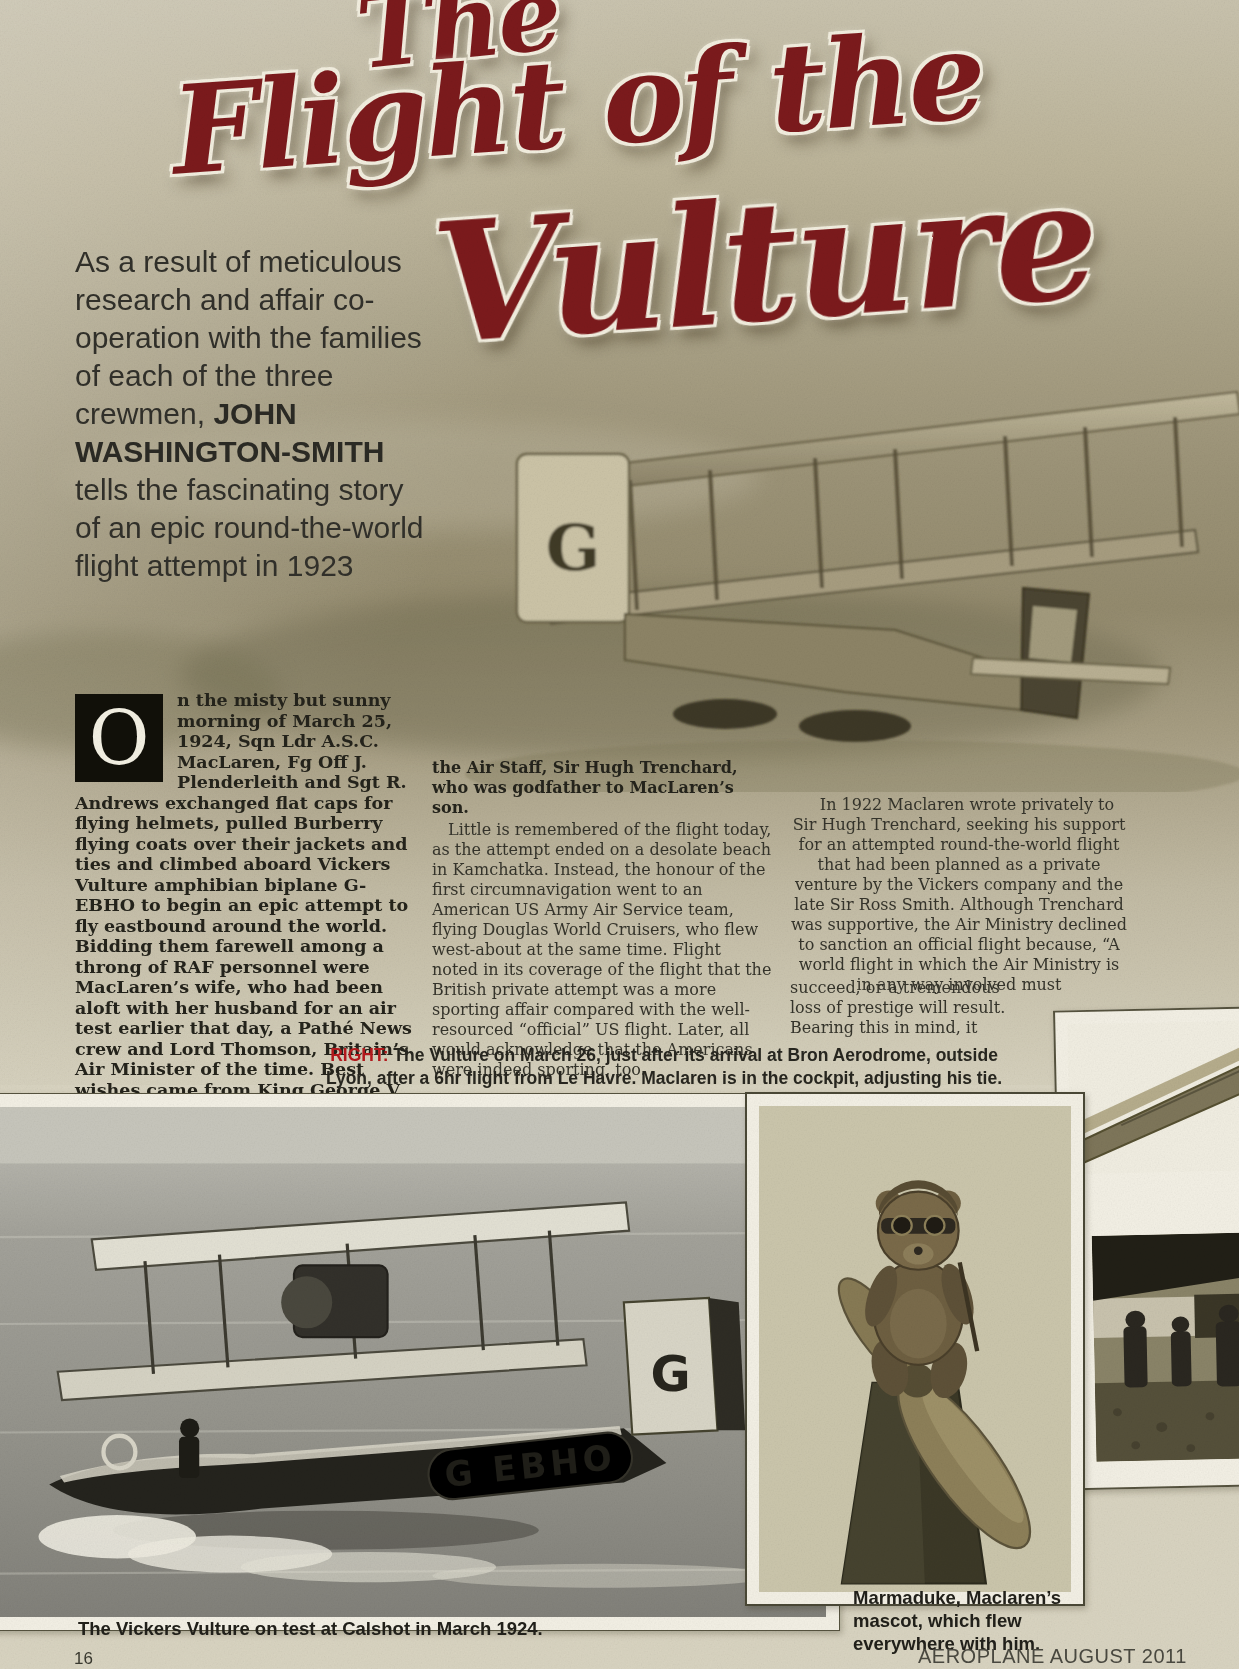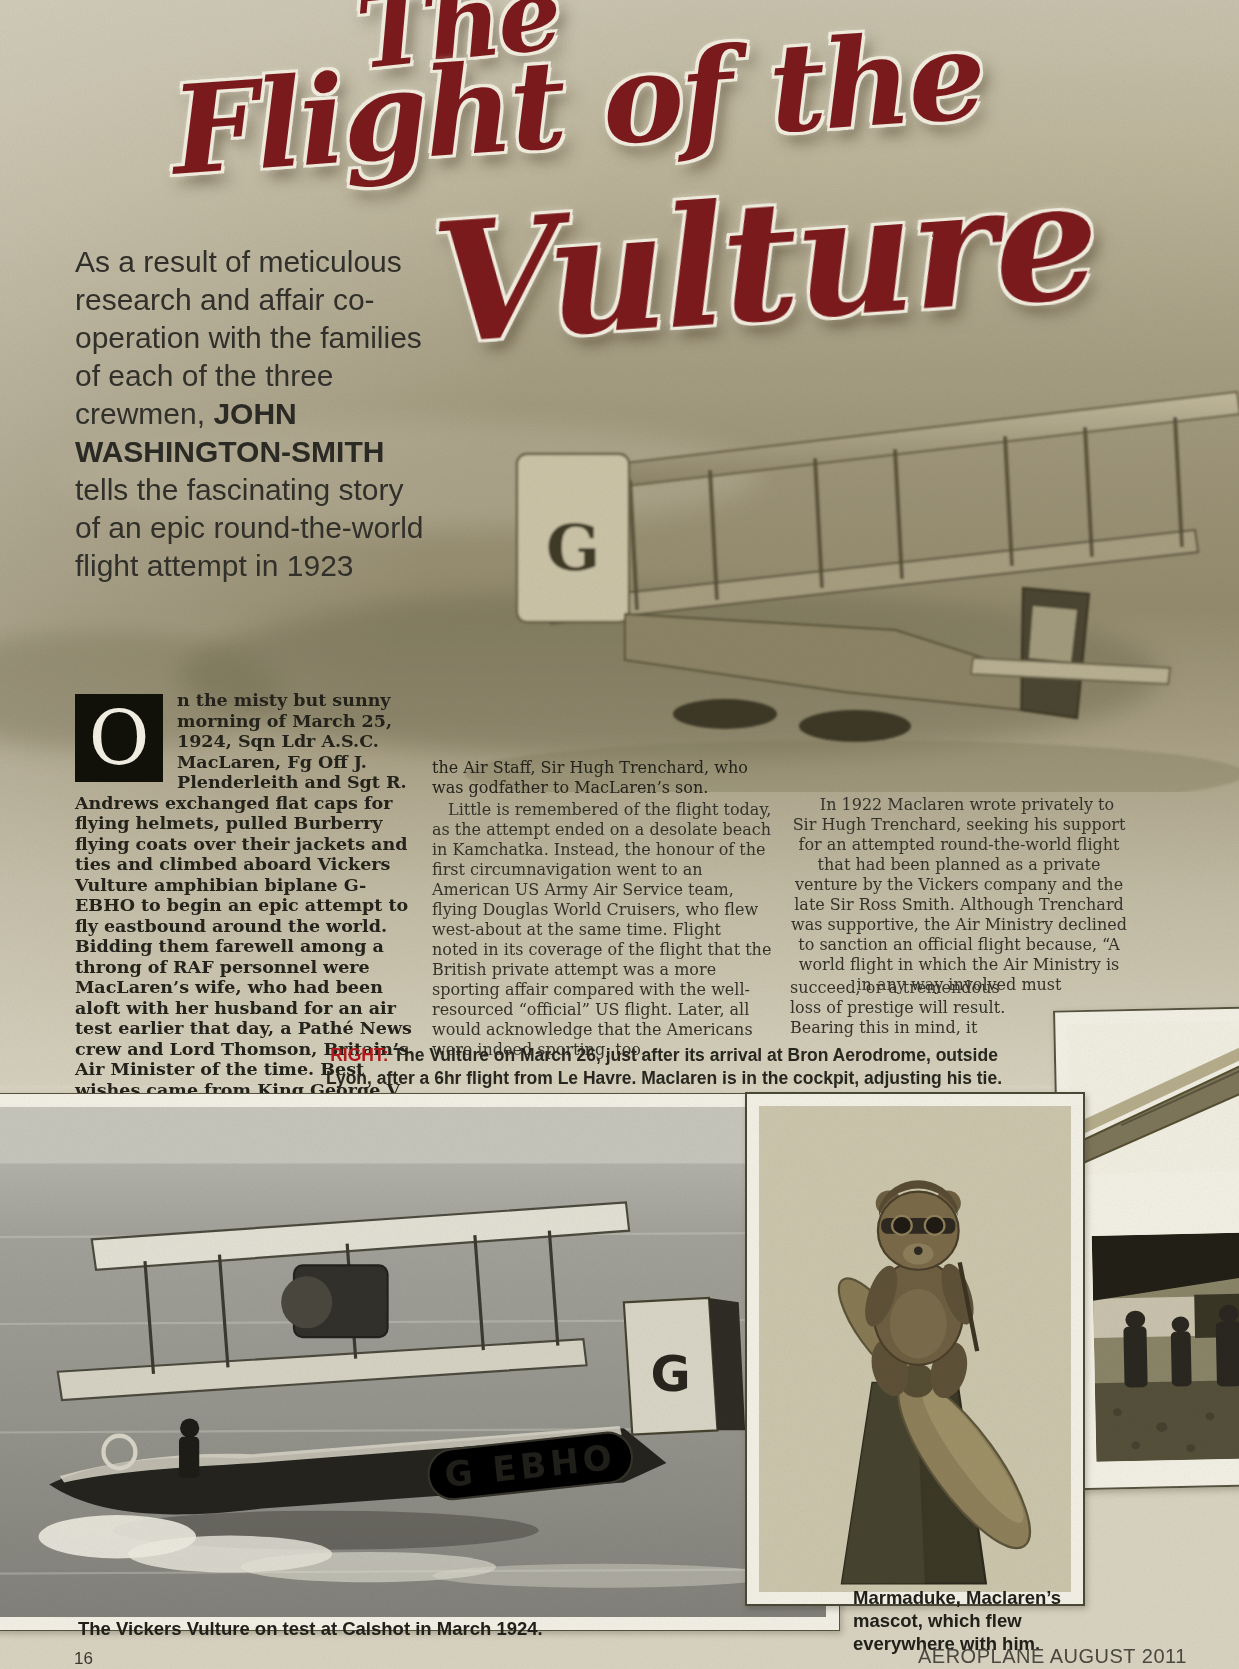--- a/index.html
+++ b/index.html
@@ -29,21 +29,21 @@
          font-size:30px;line-height:38px;color:#31302a;font-weight:500;}
   .intro b{font-weight:bold;color:#2b2a24;}
   
   .bodycol{position:absolute;font-family:"DejaVu Serif",serif;color:#35342b;
            font-size:16px;line-height:20px;text-align:left;}
   .c1{left:75px;top:690px;width:348px;font-weight:bold;font-size:17.5px;line-height:20.5px;color:#24231b;}
   .dropcap{float:left;width:88px;height:88px;margin:4px 14px 2px 0;background:#111009;
            display:flex;align-items:center;justify-content:center;}
   .dropcap span{font-family:"DejaVu Serif",serif;color:#f4f1e4;font-size:74px;line-height:1;font-weight:normal;}
   .c2{left:432px;top:758px;width:340px;}
-  .c2 .lead{font-weight:normal;color:#24231b;margin:0 0 2px 0;}
+  .c2 .lead{font-weight:bold;color:#24231b;margin:0 0 2px 0;}
   .c2 p.bd, .c3a p, .c3b p{margin:0;}
   .c2 p.bd{text-indent:16px;}
   .c3a{left:790px;top:795px;width:338px;text-align:center;}
   .c3a p{text-indent:16px;}
   .c3b{left:790px;top:978px;width:238px;}
   .it{}
   
   .cap-right{position:absolute;left:320px;top:1044px;width:688px;text-align:center;
              font-weight:bold;font-size:17.5px;line-height:23px;color:#27261f;}
   .cap-right .lbl{color:#b5191c;}

